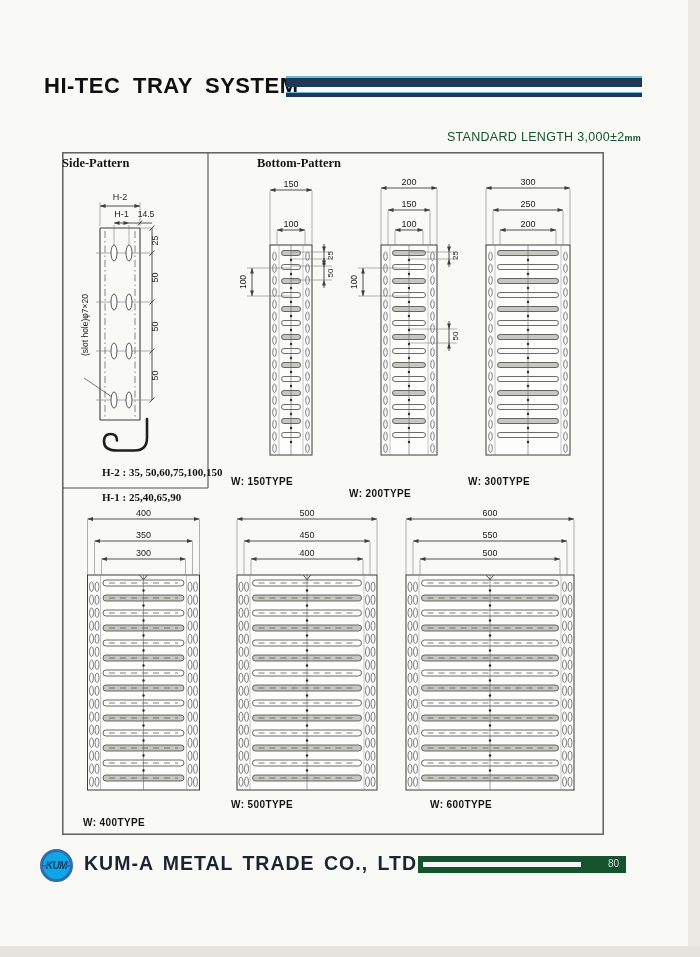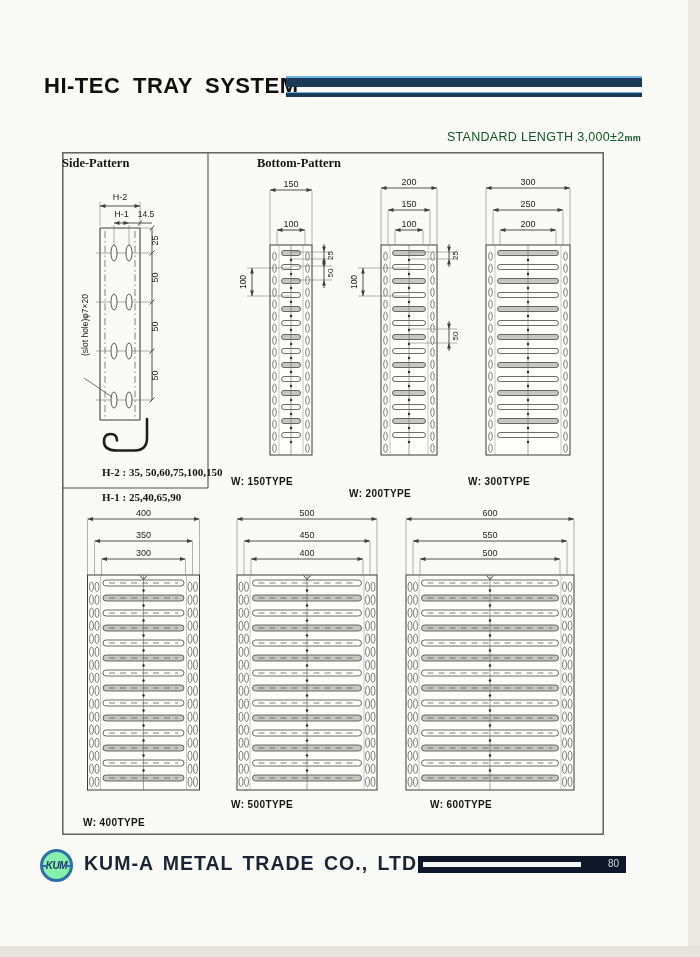--- a/index.html
+++ b/index.html
@@ -17,26 +17,26 @@
   .slot-label{left:18px;top:320px;width:134px;text-align:center;font-size:8.5px;color:#222;
               transform:rotate(-90deg);}
   .hvals{left:102px;font-family:"Liberation Serif",serif;font-weight:bold;font-size:11px;color:#141414;}
   .h1v{top:451px;margin-top:40px;} .h2v{top:466px;}
   .traylabel{width:120px;text-align:left;font-size:10px;font-weight:bold;letter-spacing:.4px;color:#141414;}
   .tl0{left:231px;top:476px}.tl1{left:349px;top:488px}.tl2{left:468px;top:476px}
   .tl3{left:83px;top:817px}.tl4{left:231px;top:799px}.tl5{left:430px;top:799px}
   #diagram{position:absolute;left:62px;top:152px;}
   #diagram text{font-family:"Liberation Sans",sans-serif;fill:#1b1b1b;}
   .logo{left:40px;top:849px;width:33px;height:33px;border:3px solid #2f6ea9;border-radius:50%;
-        display:flex;align-items:center;justify-content:center;background:#86efac;box-sizing:border-box;}
+        display:flex;align-items:center;justify-content:center;background:#0ea5e9;box-sizing:border-box;}
   .logo span{font-size:10px;font-weight:bold;font-style:italic;color:#16365e;letter-spacing:-.5px;}
   .logo:before,.logo:after{content:"";position:absolute;top:13px;height:2px;background:#2f6ea9;}
   .logo:before{left:-1px;width:6px;} .logo:after{right:-1px;width:6px;}
   .company{left:84px;top:852px;font-size:19.5px;font-weight:bold;letter-spacing:1px;word-spacing:3px;color:#1a2433;}
-  .fbar{left:418px;top:856px;width:208px;height:17px;background:#0f172a;}
+  .fbar{left:418px;top:856px;width:208px;height:17px;background:#14532d;}
   .fbar .stripe{position:absolute;left:5px;top:6px;width:158px;height:5px;background:#f4f6f6;}
   .fbar .pn{position:absolute;right:7px;top:2px;font-size:10px;color:#cfd8df;}
   .edge-r{left:688px;top:0;width:12px;height:957px;background:#eae9e4;}
   .edge-b{left:0;top:946px;width:700px;height:11px;background:#e4e3de;}
 </style>
 </head>
 <body>
 
 <div class="page">
 

